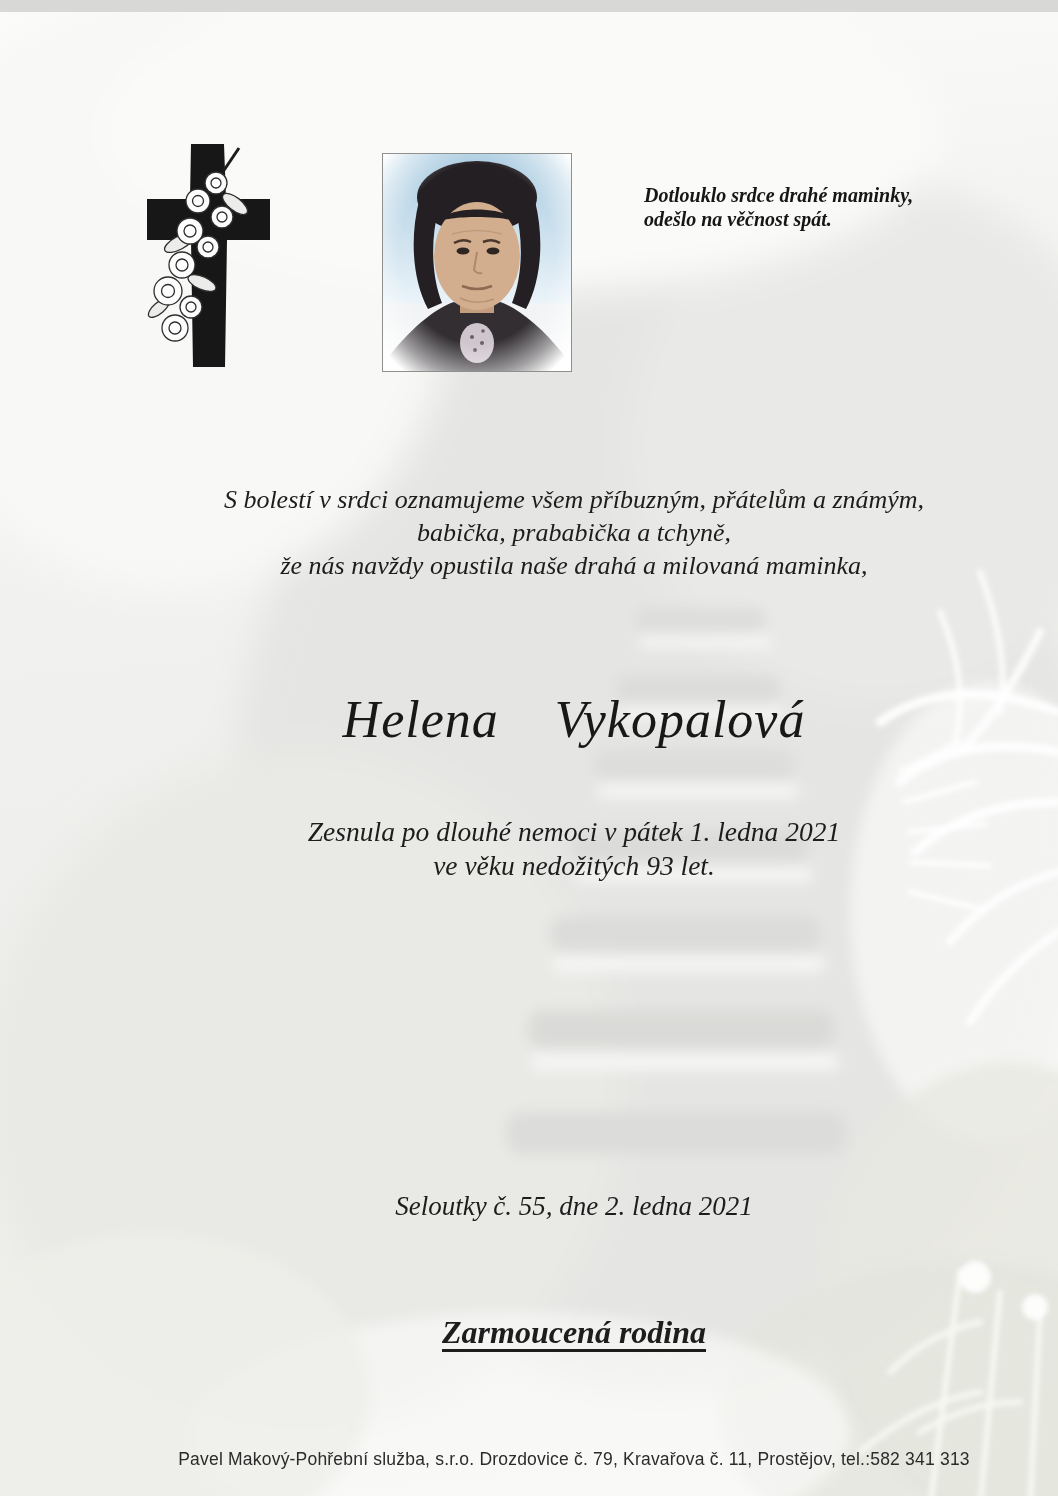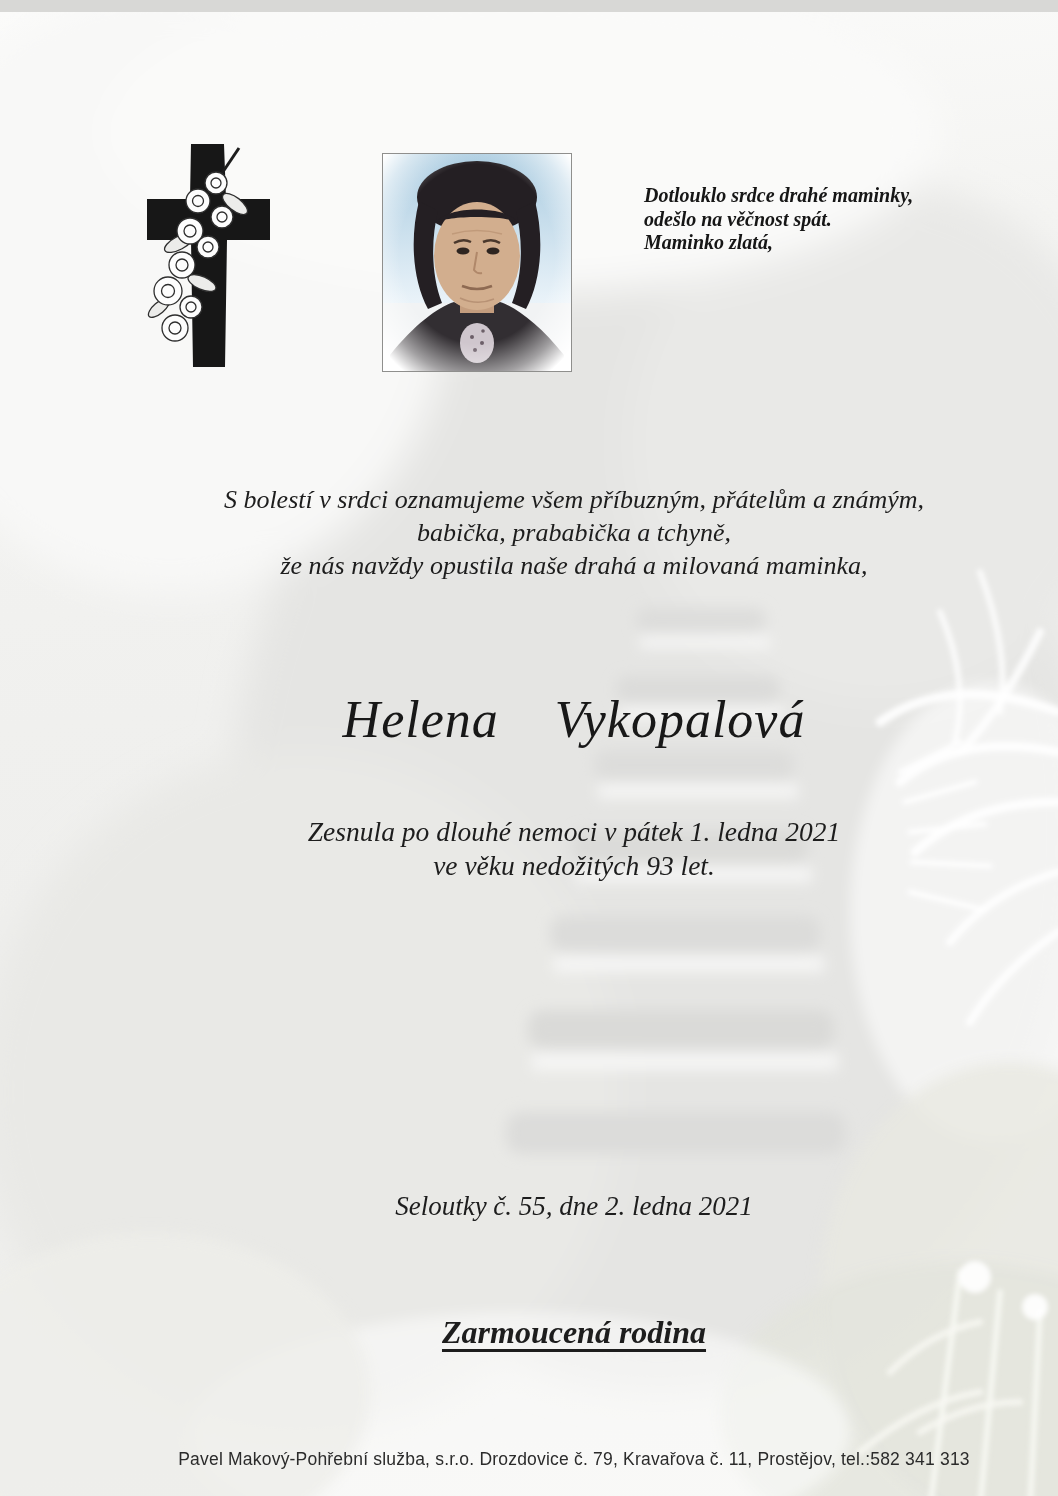--- a/index.html
+++ b/index.html
@@ -180,21 +180,20 @@
           <circle cx="101" cy="178" r="1.8" fill="#6c5f68"></circle>
       </g>
       <rect x="0" y="0" width="190" height="219" fill="url(#vign)"></rect>
       <rect x="0.5" y="0.5" width="189" height="218" fill="none" stroke="#8f8f8d" stroke-width="1"></rect>
     </svg>
   </div>
 
   <div class="abs poem">
     <div>Dotlouklo srdce drahé maminky,</div>
     <div>odešlo na věčnost spát.</div>
-    <div>Maminko zlatá,</div>
   </div>
 
   <div class="abs centered announcement">
     <div>S bolestí v srdci oznamujeme všem příbuzným, přátelům a známým,</div>
     <div>babička, prababička a tchyně,</div>
     <div>že nás navždy opustila naše drahá a milovaná maminka,</div>
   </div>
 
 
   <div class="abs centered deceased-name">Helena Vykopalová</div>

